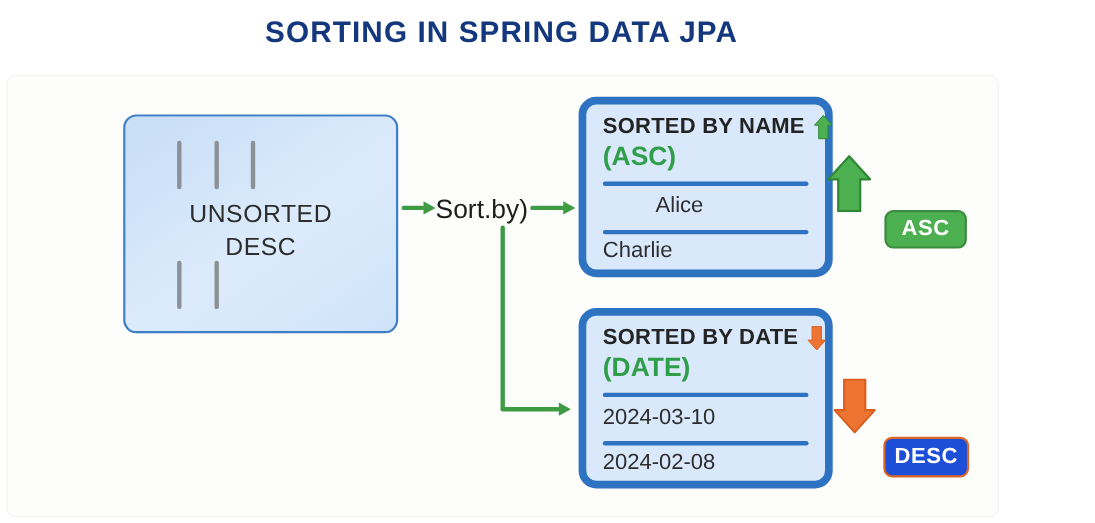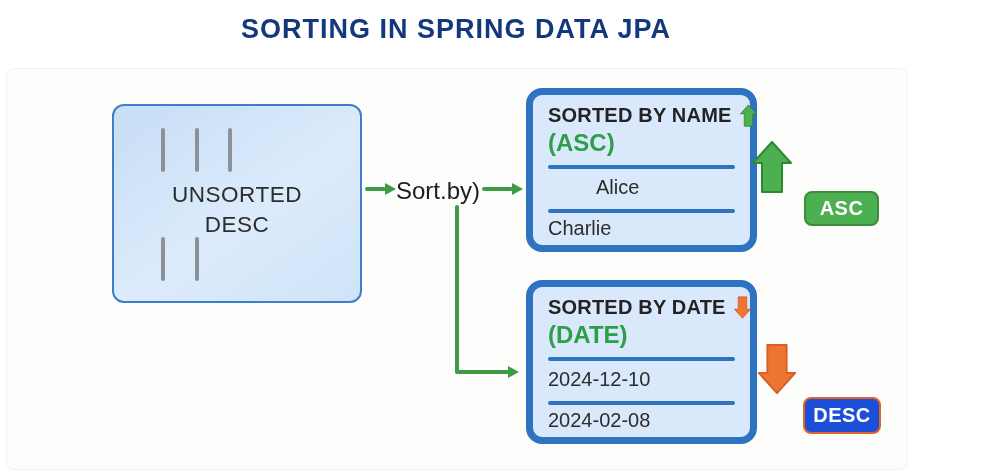--- a/index.html
+++ b/index.html
@@ -113,21 +113,21 @@
 
   <div class="sorted-card" style="top:280px;">
     <div class="card-header">
       <span>SORTED BY DATE</span>
       <svg width="17" height="27" viewBox="0 0 40 52">
         <polygon points="20,51 1,30 10,30 10,1 30,1 30,30 39,30" stroke="#D95F1E" stroke-width="2" stroke-linejoin="round" fill="#EE7434"></polygon>
       </svg>
     </div>
     <div class="order-label">(DATE)</div>
     <div class="list-divider" style="top:70px;"></div>
-    <div class="list-item" style="top:81px;">2024-12-10</div>
+    <div class="list-item" style="top:81px;">2024-03-10</div>
     <div class="list-divider" style="top:114px;"></div>
     <div class="list-item" style="top:122px;">2024-02-08</div>
   </div>
 
   <svg class="abs" style="left:757px;top:344px;" width="40" height="50" viewBox="0 0 40 52">
     <polygon points="20,51 1,30 10,30 10,1 30,1 30,30 39,30" stroke="#D95F1E" stroke-width="2" stroke-linejoin="round" fill="#EE7434"></polygon>
   </svg>
   <div class="badge badge-desc">DESC</div>
 
 </div>

